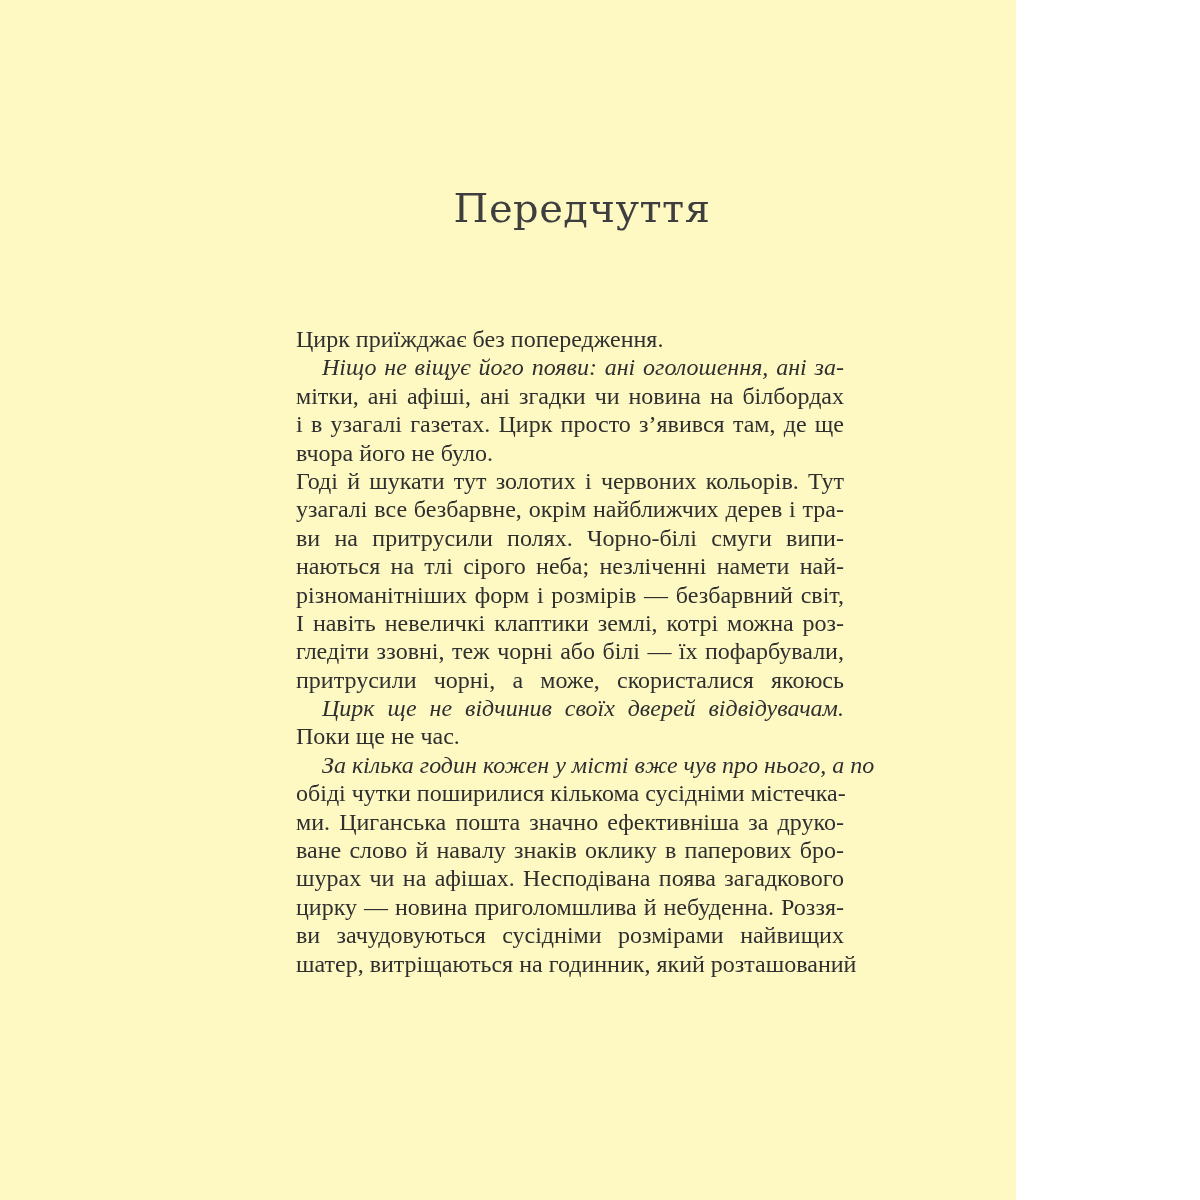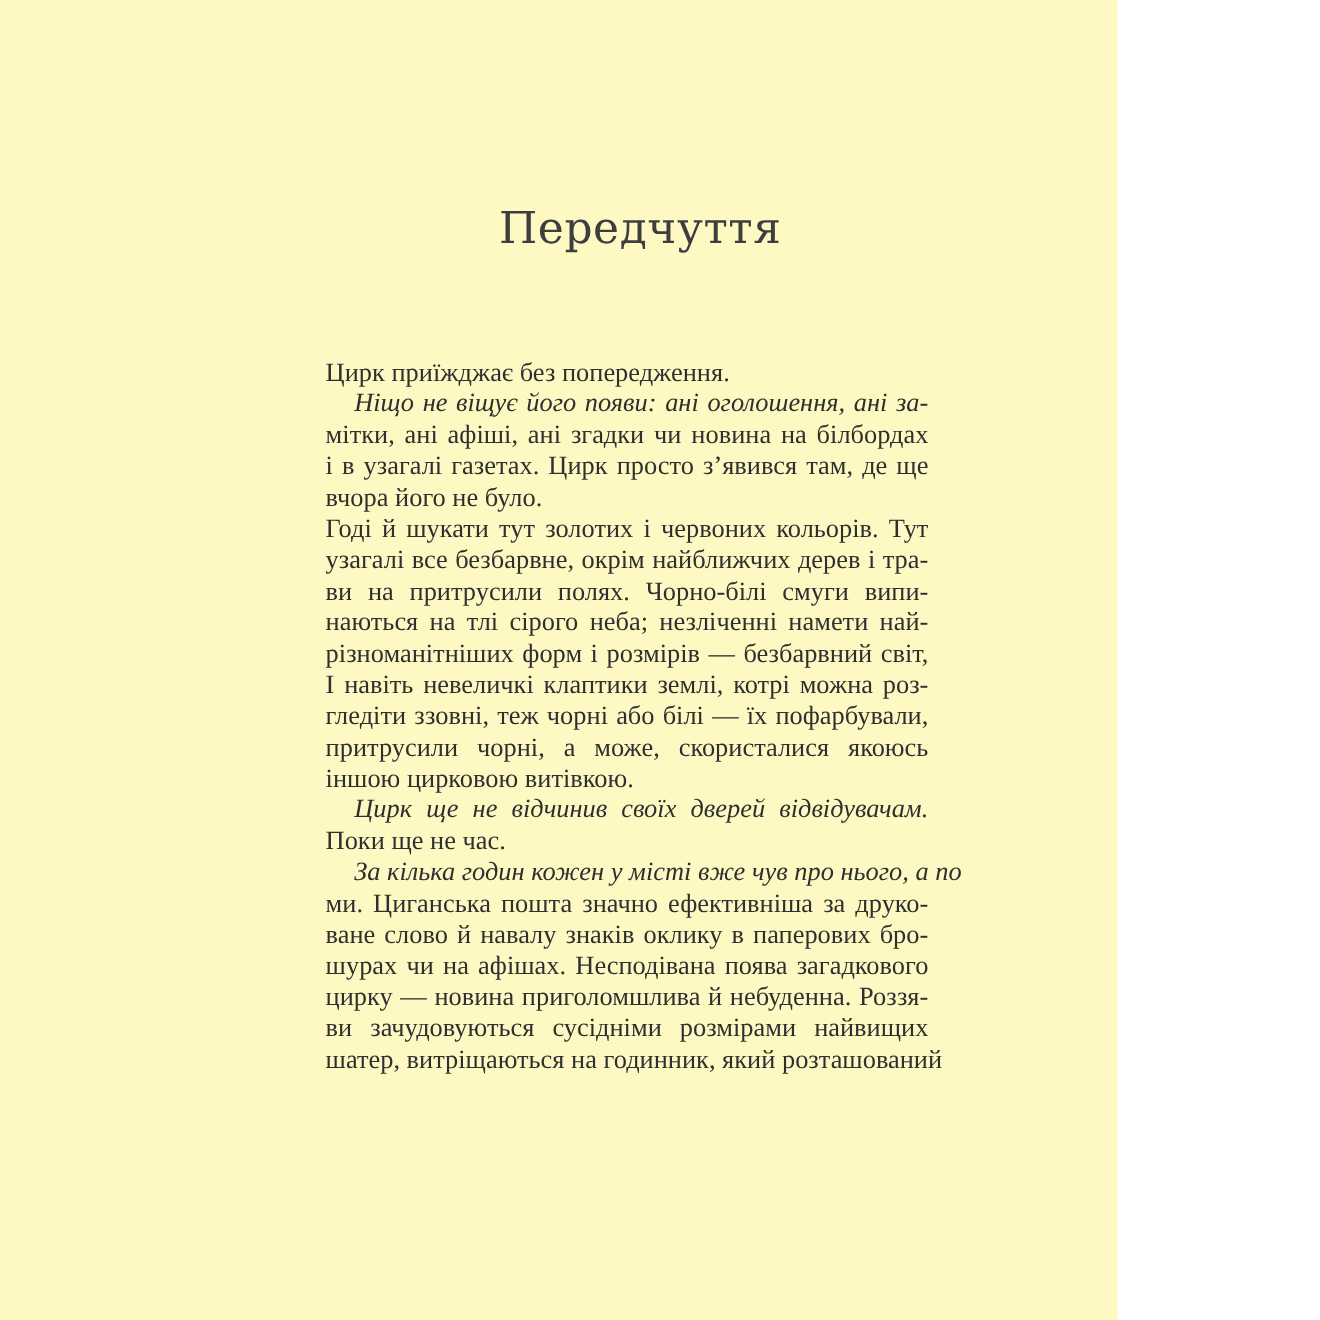--- a/index.html
+++ b/index.html
@@ -77,28 +77,28 @@
       </div>
       <div class="paragraph">
         <div class="line justified"><span>Годі </span><span>й </span><span>шукати </span><span>тут </span><span>золотих </span><span>і </span><span>червоних </span><span>кольорів. </span><span>Тут</span></div>
         <div class="line justified"><span>узагалі </span><span>все </span><span>безбарвне, </span><span>окрім </span><span>найближчих </span><span>дерев </span><span>і </span><span>тра-</span></div>
         <div class="line justified"><span>ви </span><span>на </span><span>притрусили </span><span>полях. </span><span>Чорно-білі </span><span>смуги </span><span>випи-</span></div>
         <div class="line justified"><span>наються </span><span>на </span><span>тлі </span><span>сірого </span><span>неба; </span><span>незліченні </span><span>намети </span><span>най-</span></div>
         <div class="line justified"><span>різноманітніших </span><span>форм </span><span>і </span><span>розмірів </span><span>— </span><span>безбарвний </span><span>світ,</span></div>
         <div class="line justified"><span>І </span><span>навіть </span><span>невеличкі </span><span>клаптики </span><span>землі, </span><span>котрі </span><span>можна </span><span>роз-</span></div>
         <div class="line justified"><span>гледіти </span><span>ззовні, </span><span>теж </span><span>чорні </span><span>або </span><span>білі </span><span>— </span><span>їх </span><span>пофарбували,</span></div>
         <div class="line justified"><span>притрусили </span><span>чорні, </span><span>а </span><span>може, </span><span>скористалися </span><span>якоюсь</span></div>
-        <div class="line natural"><span>іншою </span><span>цирковою </span><span>витівкою.</span></div>
       </div>
       <div class="paragraph">
         <div class="line justified indented"><span>Цирк </span><span>ще </span><span>не </span><span>відчинив </span><span>своїх </span><span>дверей </span><span>відвідувачам.</span></div>
         <div class="line natural"><span>Поки </span><span>ще </span><span>не </span><span>час.</span></div>
       </div>
       <div class="paragraph">
         <div class="line justified indented"><span>За </span><span>кілька </span><span>годин </span><span>кожен </span><span>у </span><span>місті </span><span>вже </span><span>чув </span><span>про </span><span>нього, </span><span>а </span><span>по</span></div>
+        <div class="line justified"><span>обіді </span><span>чутки </span><span>поширилися </span><span>кількома </span><span>сусідніми </span><span>містечка-</span></div>
         <div class="line justified"><span>ми. </span><span>Циганська </span><span>пошта </span><span>значно </span><span>ефективніша </span><span>за </span><span>друко-</span></div>
         <div class="line justified"><span>ване </span><span>слово </span><span>й </span><span>навалу </span><span>знаків </span><span>оклику </span><span>в </span><span>паперових </span><span>бро-</span></div>
         <div class="line justified"><span>шурах </span><span>чи </span><span>на </span><span>афішах. </span><span>Несподівана </span><span>поява </span><span>загадкового</span></div>
         <div class="line justified"><span>цирку </span><span>— </span><span>новина </span><span>приголомшлива </span><span>й </span><span>небуденна. </span><span>Роззя-</span></div>
         <div class="line justified"><span>ви </span><span>зачудовуються </span><span>сусідніми </span><span>розмірами </span><span>найвищих</span></div>
         <div class="line justified"><span>шатер, </span><span>витріщаються </span><span>на </span><span>годинник, </span><span>який </span><span>розташований</span></div>
       </div>
     </div>
 </div>
 

